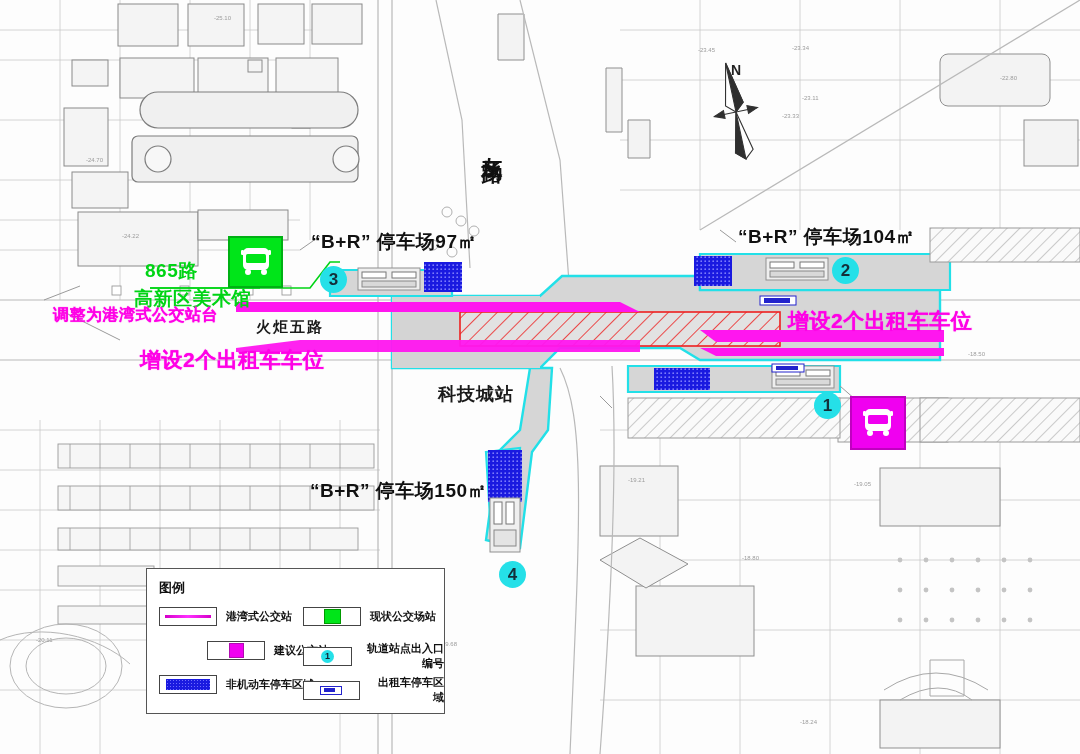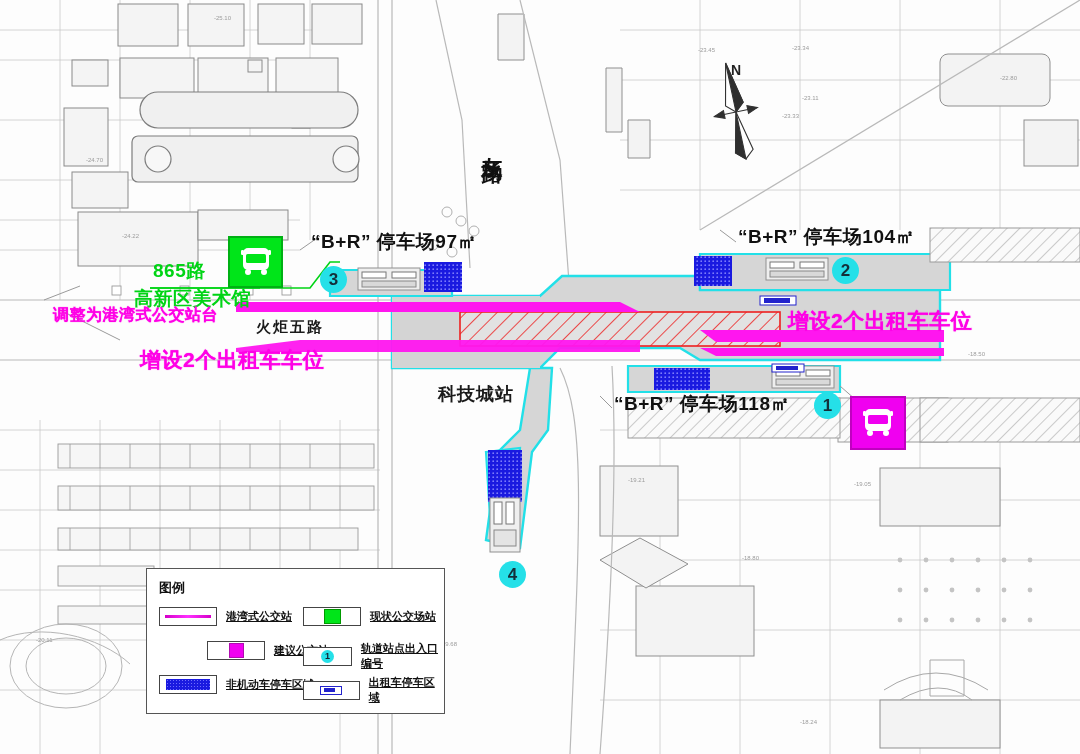--- a/index.html
+++ b/index.html
@@ -15,21 +15,21 @@
   .road-v{writing-mode:vertical-rl;font-size:21px;color:#111;font-weight:bold;letter-spacing:3px;}
   .marker{position:absolute;width:27px;height:27px;border-radius:50%;
           background:#25e0e8;color:#14303a;font-size:17px;font-weight:bold;
           display:flex;align-items:center;justify-content:center;}
   .busicon{position:absolute;display:flex;align-items:center;justify-content:center;}
   .legend{position:absolute;background:#ffffff;border:1.5px solid #555;}
   .legend-title{position:absolute;font-size:13px;font-weight:bold;color:#111;}
   .lg-row{position:absolute;display:flex;align-items:center;}
   .lg-box{width:56px;height:17px;border:1px solid #444;background:#fff;
           display:flex;align-items:center;justify-content:center;}
-  .lg-text{font-size:11px;color:#111;font-weight:bold;margin-left:9px;text-decoration:underline;}
+  .lg-text{font-size:11px;color:#111;font-weight:bold;margin-left:9px;}
   .bar-mag{width:46px;height:3px;background:linear-gradient(90deg,#d400c8,#ff30ff,#d400c8);}
   .sq-grn{width:15px;height:13px;background:#00e519;border:1px solid #090;}
   .sq-mag{width:13px;height:13px;background:#f000f0;border:1px solid #b00cb0;}
   .dots-blue{width:44px;height:11px;background:#1a1ae0;
       background-image:radial-gradient(#6f6ffb 0.7px,transparent 0.8px);background-size:3px 3px;}
   .taxi-mini{width:20px;height:7px;background:#fff;border:1px solid #2222cc;position:relative;}
   .taxi-mini:after{content:"";position:absolute;left:3px;top:1px;width:11px;height:4px;background:#2222cc;}
   .circ-mini{width:13px;height:13px;border-radius:50%;background:#25e0e8;color:#123;
       font-size:9px;font-weight:bold;display:flex;align-items:center;justify-content:center;}
   .nlabel{position:absolute;font-size:14px;color:#222;font-weight:bold;}
@@ -308,35 +308,35 @@
     </svg>
   </div>
 
   <div class="marker" style="left:814px;top:392px;">1</div>
   <div class="marker" style="left:832px;top:257px;">2</div>
   <div class="marker" style="left:320px;top:266px;">3</div>
   <div class="marker" style="left:499px;top:561px;">4</div>
 
   <div class="txt lbl-parking" style="left:299px;top:229px;margin-left:12px;">“B+R” 停车场97㎡</div>
   <div class="txt lbl-parking" style="left:738px;top:224px;">“B+R” 停车场104㎡</div>
-  <div class="txt lbl-parking" style="left:614px;top:391px;">“B+R” 停车场118㎡</div>
+  <div class="txt lbl-parking" style="left:310px;top:478px;">“B+R” 停车场150㎡</div>
 
   <div class="txt blk" style="left:438px;top:382px;font-size:18px;letter-spacing:1px;">科技城站</div>
 
   <div class="txt road-v" style="left:478px;top:140px;">灰场路</div>
   <div class="txt blk" style="left:256px;top:318px;font-size:15px;letter-spacing:2px;">火炬五路</div>
 
-  <div class="txt grn" style="left:153px;top:258px;font-size:19px;">865路</div>
+  <div class="txt grn" style="left:145px;top:258px;font-size:19px;">865路</div>
   <div class="txt grn" style="left:134px;top:286px;font-size:19px;">高新区美术馆</div>
 
   <div class="txt mag" style="left:53px;top:305px;font-size:16px;">调整为港湾式公交站台</div>
   <div class="txt mag" style="left:140px;top:346px;font-size:21px;">增设2个出租车车位</div>
   <div class="txt mag" style="left:788px;top:307px;font-size:21px;">增设2个出租车车位</div>
 
-  <div class="legend" style="left:146px;top:568px;width:297px;height:144px;">
+  <div class="legend" style="left:146px;top:568px;width:297px;height:144px;text-align:right;">
     <div class="legend-title" style="left:12px;top:10px;">图例</div>
 
     <div class="lg-row" style="left:12px;top:38px;">
       <span class="lg-box">
         <span class="bar-mag"></span>
       </span>
       <span class="lg-text">港湾式公交站</span>
     </div>
 
     <div class="lg-row" style="left:156px;top:38px;">

